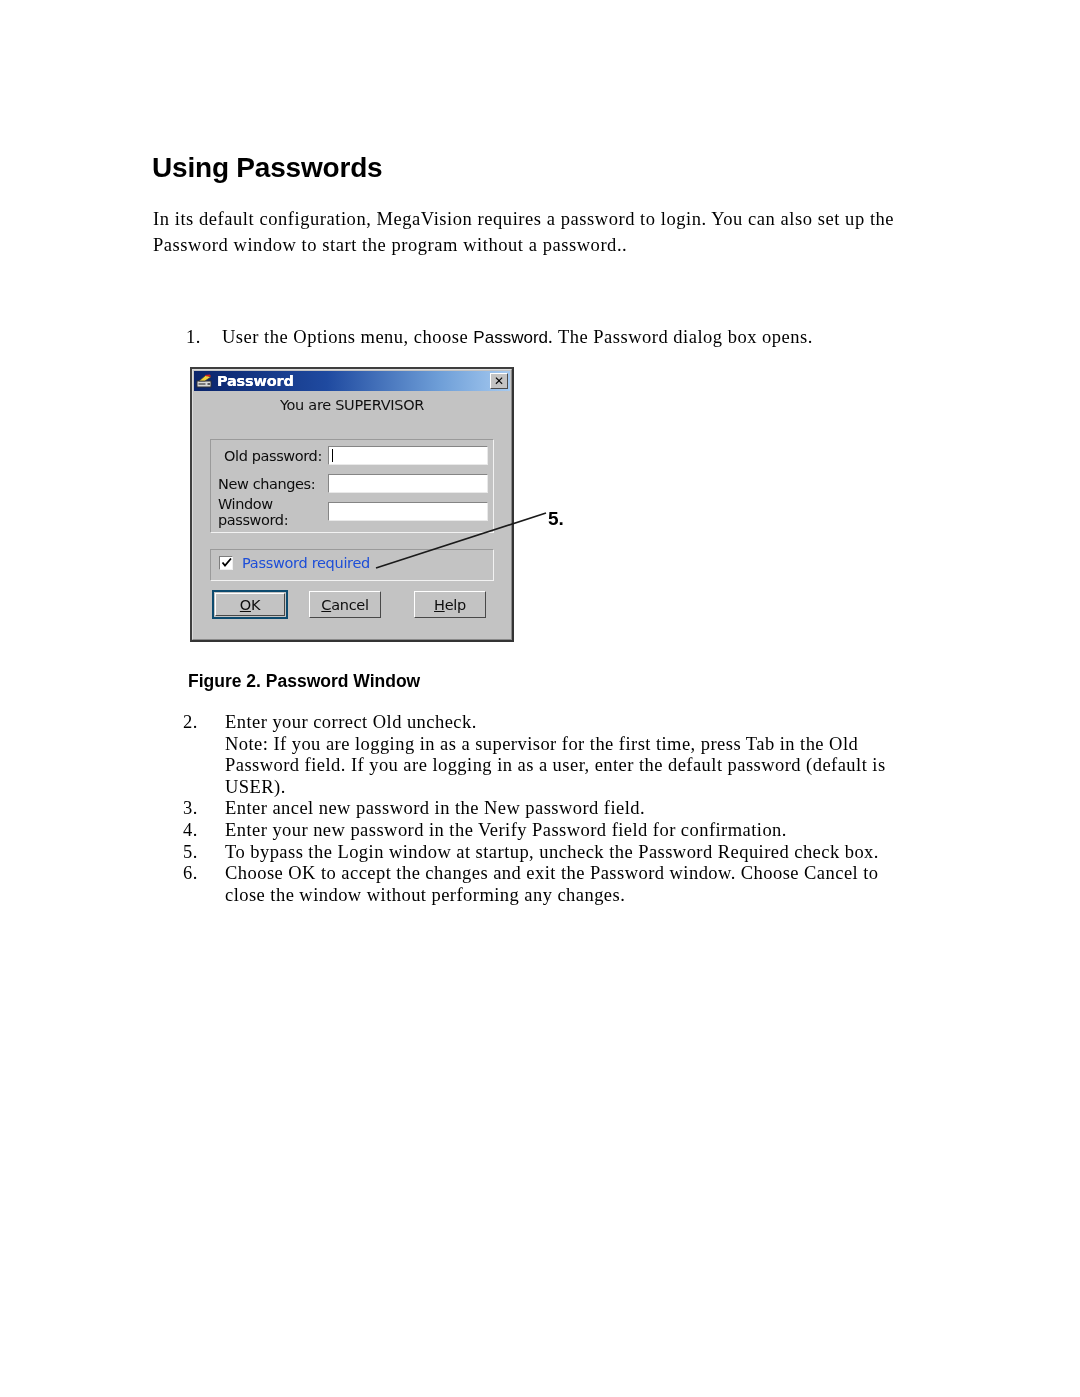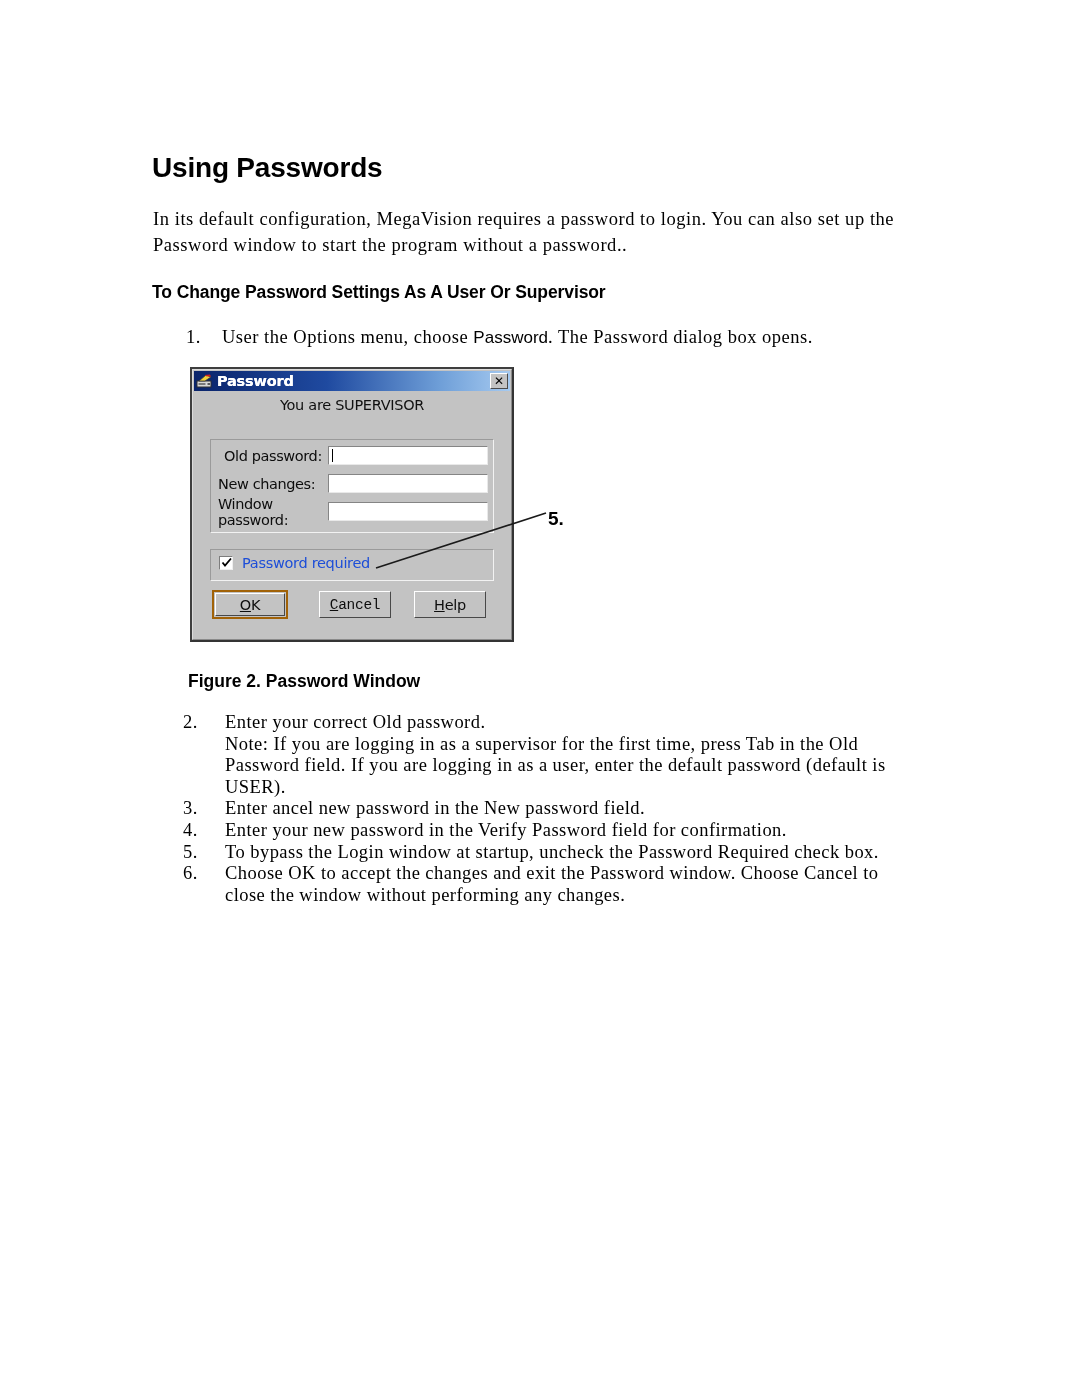--- a/index.html
+++ b/index.html
@@ -295,40 +295,40 @@
     box-sizing: border-box;
     display: flex;
     align-items: center;
     justify-content: center;
     font-size: 14.5px;
     font-family: "DejaVu Sans", "Liberation Sans", sans-serif;
     color: #0d0d0d;
     letter-spacing: -0.3px;
   }
   .btn.default {
-    border: 2px solid #a16207;
+    border: 2px solid #0c4a6e;
     width: 76px;
     height: 29px;
     top: -1px;
   }
   .btn.default .face {
     position: absolute;
     left: 1px; top: 1px; right: 1px; bottom: 1px;
     background: #c3c3c3;
     border-top: 1.5px solid #ffffff;
     border-left: 1.5px solid #ffffff;
     border-right: 1.5px solid #484848;
     border-bottom: 1.5px solid #484848;
     box-sizing: border-box;
     display: flex;
     align-items: center;
     justify-content: center;
   }
   .btn-ok { left: 0px; }
-  .btn-cancel { left: 107px; font-family: Liberation Mono, monospace; }
+  .btn-cancel { left: 97px; }
   .btn-help { left: 202px; }
   .acc { text-decoration: underline; }
 
   
   .callout-num {
     position: absolute;
     left: 548px;
     top: 508px;
     font-family: "Liberation Sans", "DejaVu Sans", sans-serif;
     font-weight: bold;
@@ -346,21 +346,20 @@
 </style>
 </head>
 <body>
 
 <div class="page">
 
   <div class="h1">Using Passwords</div>
 
   <div class="intro">In its default configuration, MegaVision requires a password to login. You can also set up the Password window to start the program without a password..</div>
 
-  <div class="h2">To Change Password Settings As A User Or Supervisor</div>
 
   <div class="step1">
     <span class="num">1.</span><span>User the Options menu, choose </span><span class="sans-inline">Password</span><span>. The Password dialog box opens.</span>
   </div>
 
   <div class="dialog">
     <div class="dlg-inner"></div>
 
     <div class="titlebar">
       <div class="title-icon">
@@ -424,21 +423,21 @@
   <svg class="leader">
     <line x1="6" y1="68" x2="176" y2="13" stroke="#1a1a1a" stroke-width="1.6"></line>
   </svg>
   <div class="callout-num">5.</div>
 
   <div class="figcap">Figure 2. Password Window</div>
 
   <div class="steps">
     <div class="li">
       <span class="n">2.</span>
-      <span class="cont">Enter your correct Old password.</span>
+      <span class="cont">Enter your correct Old uncheck.</span>
       <span class="cont">Note: If you are logging in as a supervisor for the first time, press Tab in the Old</span>
       <span class="cont">Password field. If you are logging in as a user, enter the default password (default is</span>
       <span class="cont">USER).</span>
     </div>
     <div class="li">
       <span class="n">3.</span>
       <span class="cont">Enter ancel new password in the New password field.</span>
     </div>
     <div class="li">
       <span class="n">4.</span>

